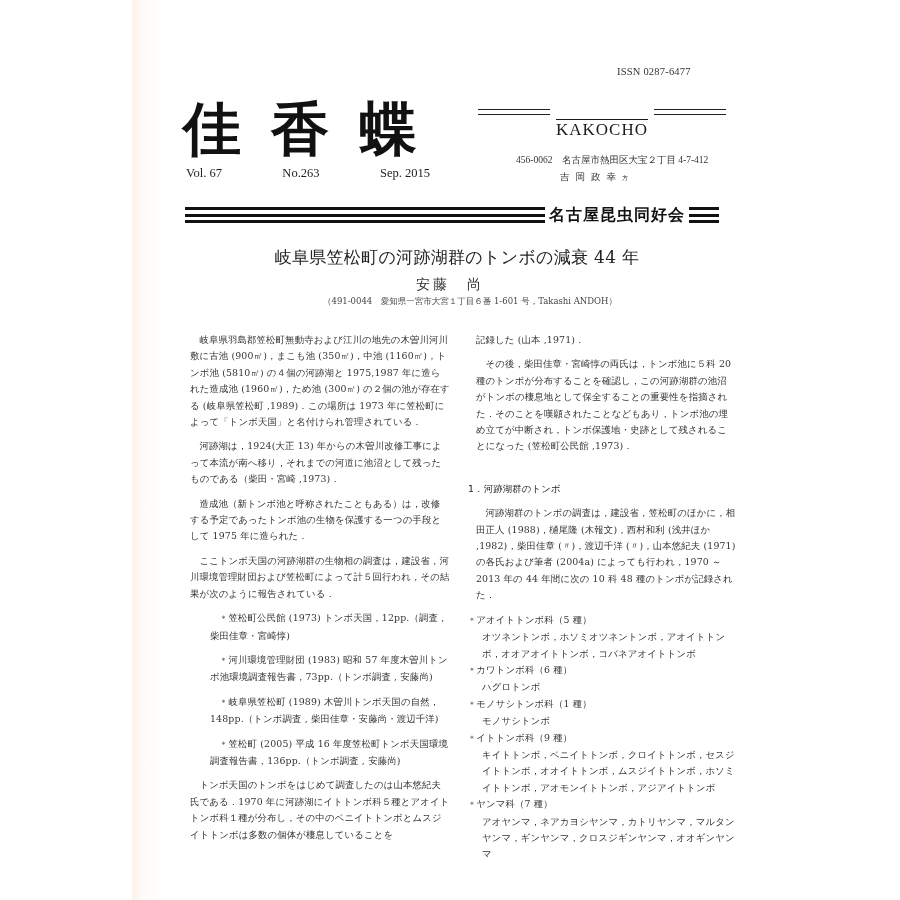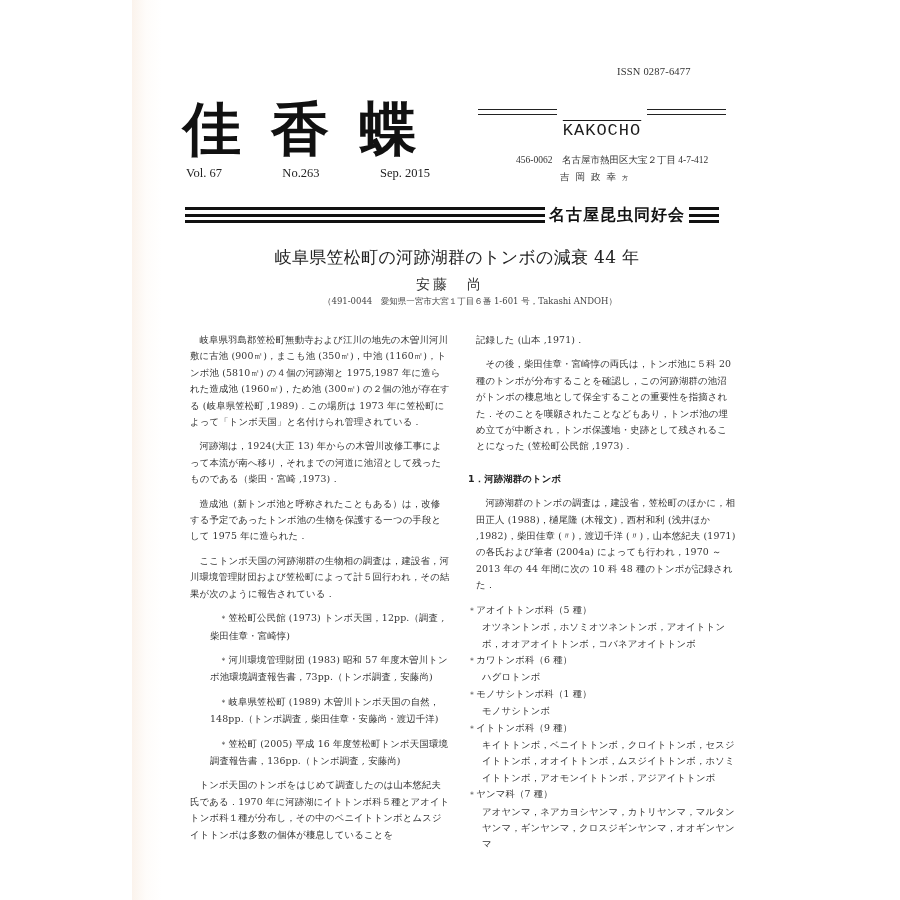--- a/index.html
+++ b/index.html
@@ -30,21 +30,21 @@
     font-family:"Liberation Serif", serif; font-size:12.5px; color:#222;gap:34px;
   }
   .kakocho {
     position:absolute; left:478px; top:100px; width:248px; height:24px;
     display:flex; align-items:center;
   }
   .kakocho .dbl {
     flex:1; height:4px; border-top:1.3px solid #222; border-bottom:1.3px solid #222;
   }
   .kakocho .word {
-    padding:0 6px; font-family:Liberation Mono, monospace; font-size:17px;
+    padding:0 6px; font-family:Liberation Serif, serif; font-size:17px;
     letter-spacing:1px; color:#1b1b1b; position:relative;margin-top:36px;
   }
   .kakocho .macron { text-decoration:overline; }
   .address {
     position:absolute; left:516px; top:154px; font-size:9.5px; color:#333;
     font-family:"Liberation Serif", serif;
   }
   .address-name {
     position:absolute; left:560px; top:171px; font-size:9.5px; color:#333;
     letter-spacing:6px;
@@ -81,22 +81,22 @@
     position:absolute; top:324px; width:276px; font-size:9.4px;
     line-height:16.4px; color:#333; letter-spacing:0.15px;
   }
   .col.left { left:182px; }
   .col.right { left:468px; }
   .col p { margin:8px; text-indent:1em; }
   .col p.noindent { text-indent:0; }
   .ref { padding-left:20px; text-indent:-11px; }
   .ref::before { content:"＊"; font-size:8px; margin-right:1px; }
   .section-head {
-    font-family:"DejaVu Sans", sans-serif; font-weight:bold; font-size:9.4px;
-    margin-top:16px; color:#222;
+    font-family:"DejaVu Sans", sans-serif; font-weight:normal; font-size:9.4px;
+    margin-top:26px; color:#222;
   }
   .family { padding-left:0; }
   .family .fam-name::before { content:"＊"; font-size:8px; }
   .family .species { padding-left:14px; }
 </style>
 </head>
 <body>
 
 <div class="page"></div>
 

